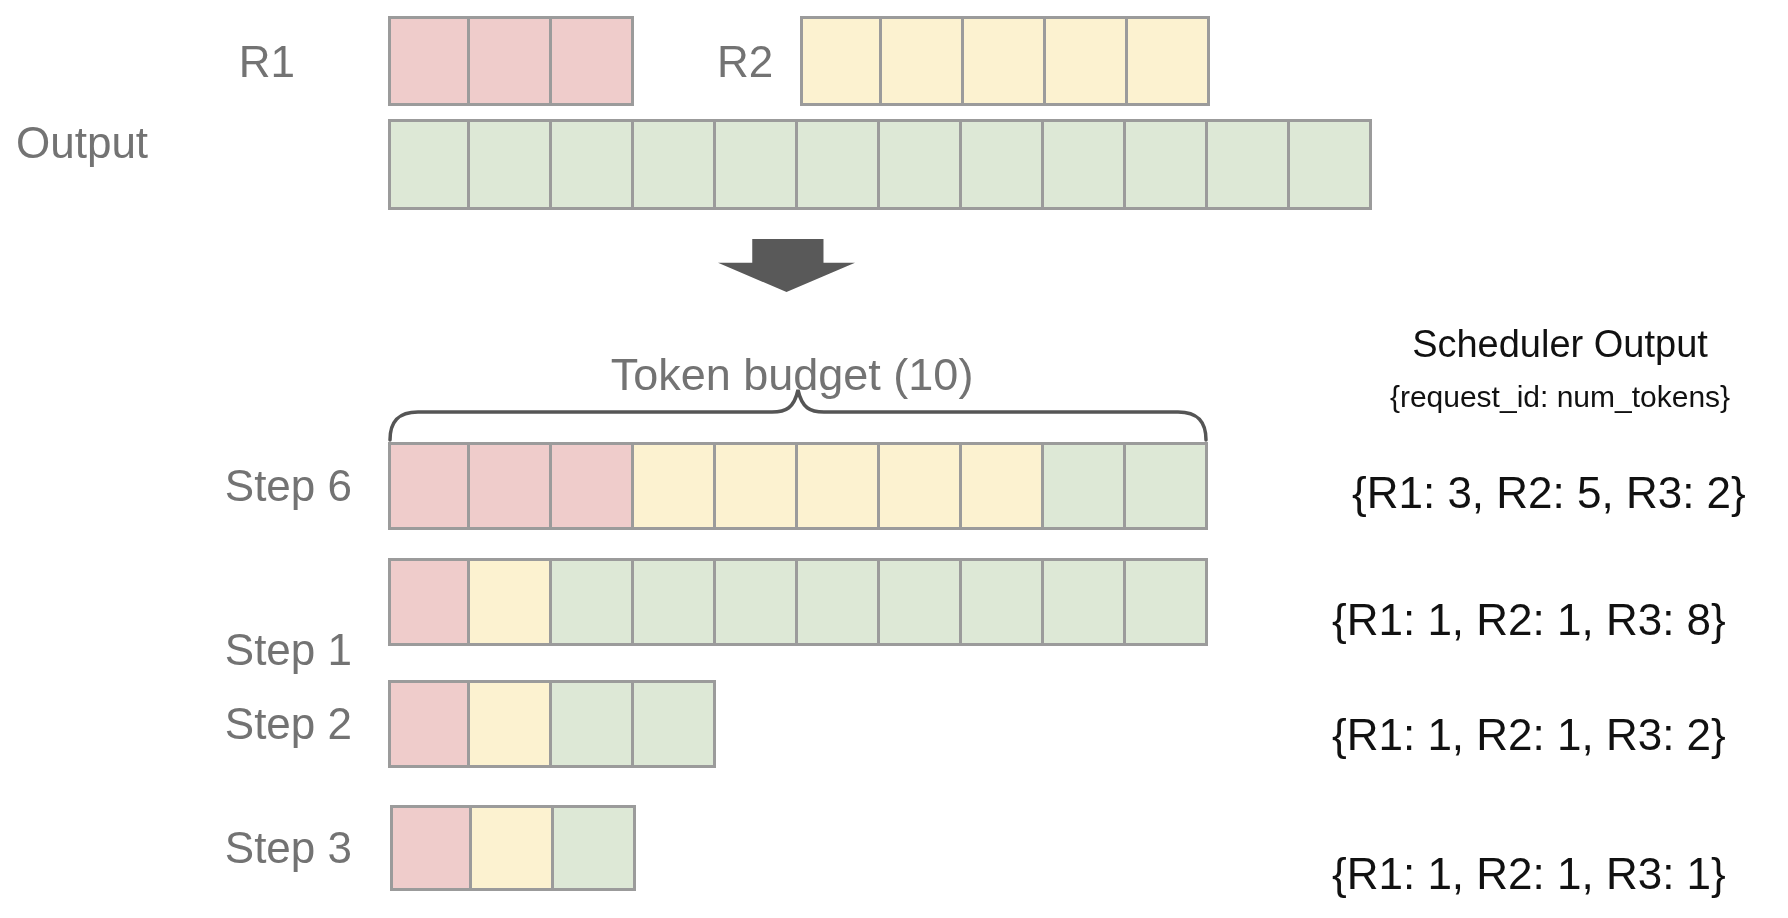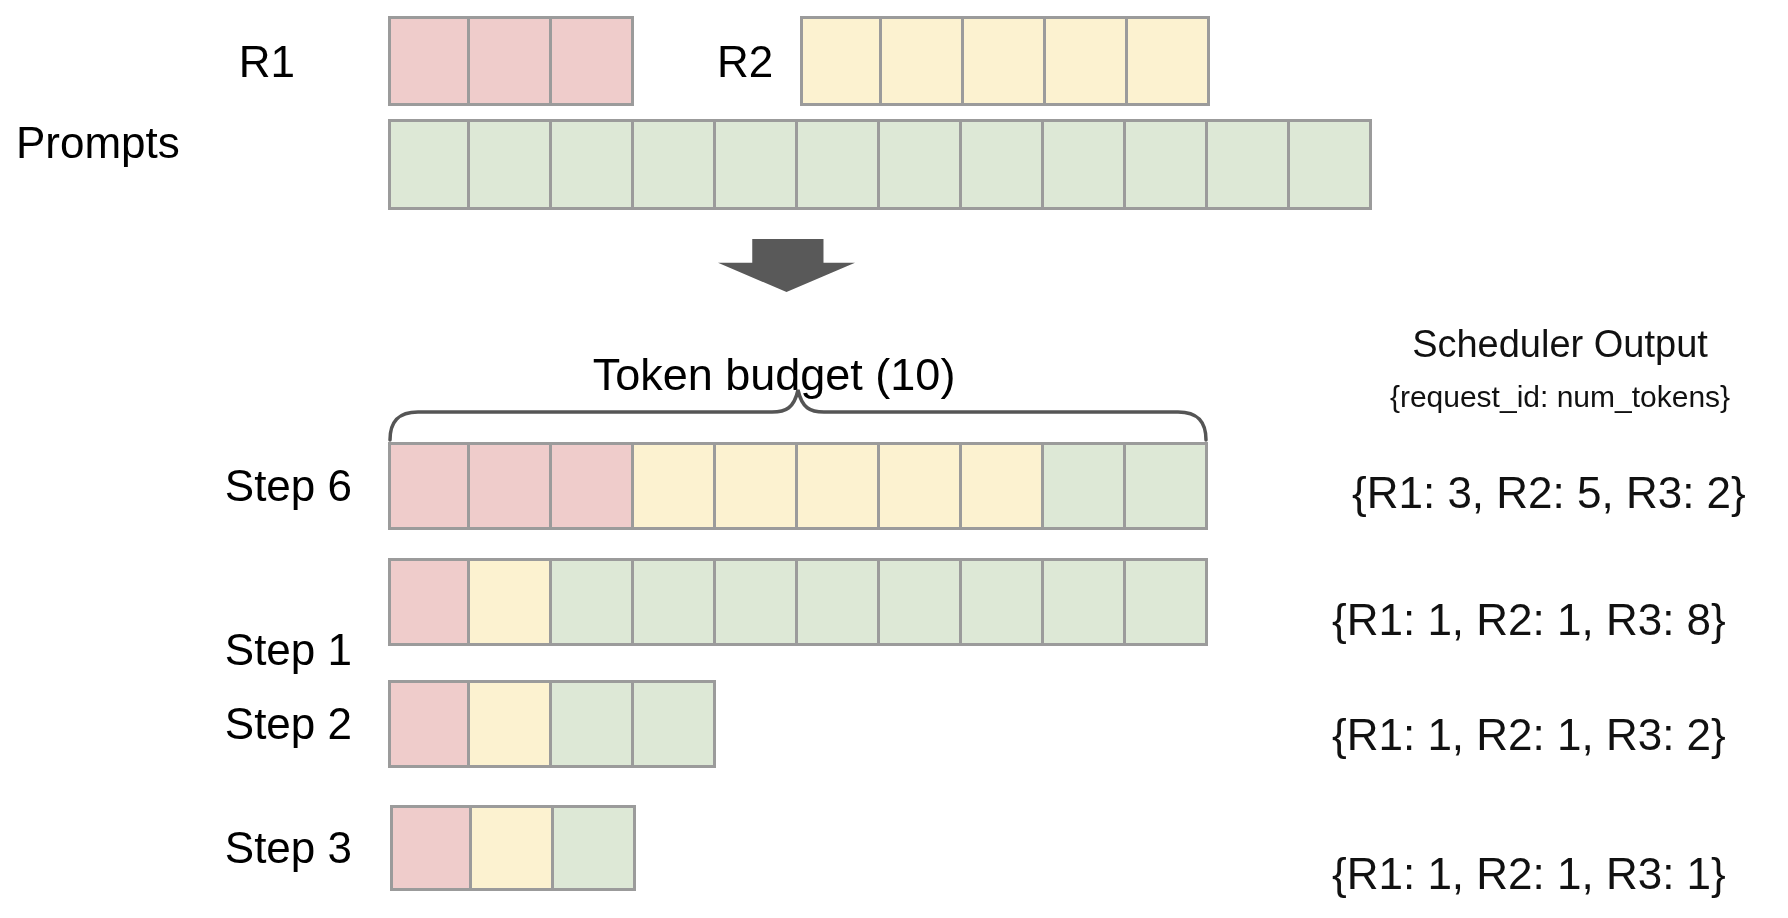--- a/index.html
+++ b/index.html
@@ -9,21 +9,21 @@
     background:#ffffff;
     font-family:"Liberation Sans","DejaVu Sans",sans-serif;
     color:#111;
     overflow:hidden;
   }
   .abs{position:absolute;}
   .lbl{
     font-size:44px;
     line-height:50px;
     white-space:nowrap;
-    color:#000000;
+    color:#737373;
   }
   .right{text-align:right;}
   .center{text-align:center;}
   .row{
     position:absolute;
     display:flex;
     align-items:stretch;
   }
   .cell{
     width:82px;
@@ -41,21 +41,21 @@
   .title{font-size:38px;line-height:52px;white-space:nowrap;}
   .subtitle{font-size:30px;line-height:34px;white-space:nowrap;}
   .outline{font-size:44px;line-height:52px;white-space:nowrap;}
   svg{display:block;}
 </style>
 </head>
 <body>
 
 <div id="canvas">
 
-  <div class="abs lbl" style="left:16px;top:118px;">Prompts</div>
+  <div class="abs lbl" style="left:16px;top:118px;">Output</div>
 
   <div class="abs lbl right" style="left:95px;top:37px;width:200px;">R1</div>
   <div class="row h90" style="left:388px;top:16px;">
       <div class="cell" style="background: rgb(239, 204, 203);"></div>
       <div class="cell" style="background: rgb(239, 204, 203);"></div>
       <div class="cell" style="background: rgb(239, 204, 203);"></div>
     </div>
 
   <div class="abs lbl center" style="left:685px;top:37px;width:120px;">R2</div>
   <div class="row h90" style="left:800px;top:16px;">
@@ -76,21 +76,21 @@
       <div class="cell" style="background: rgb(221, 232, 214);"></div>
       <div class="cell" style="background: rgb(221, 232, 214);"></div>
       <div class="cell" style="background: rgb(221, 232, 214);"></div>
       <div class="cell" style="background: rgb(221, 232, 214);"></div>
       <div class="cell" style="background: rgb(221, 232, 214);"></div>
       <div class="cell" style="background: rgb(221, 232, 214);"></div>
     </div>
 
   <div class="abs arrow" id="down-arrow" style="left: 718px; top: 239px; width: 137px; height: 53px; background: rgb(89, 89, 89);"></div>
 
-  <div class="abs lbl center" style="left:474px;top:350px;width:600px;font-size:45px;">Token budget (10)</div>
+  <div class="abs lbl center" style="left:492px;top:350px;width:600px;font-size:45px;">Token budget (10)</div>
 
   <div class="abs" id="brace-wrap" style="left: 388px; top: 384px; width: 820px; height: 58px; color: rgb(85, 85, 85);">
     <svg width="820" height="58" viewBox="0 0 820 58">
       <path d="M 2,56 C 2,38 10,28 30,28 L 384,28 C 398,28 406,24 410,6 C 414,24 422,28 436,28 L 790,28 C 810,28 818,38 818,56" fill="none" stroke="currentColor" stroke-width="3.5" stroke-linecap="round"></path>
     </svg>
   </div>
 
   <div class="abs title center" style="left:1340px;top:318px;width:440px;">Scheduler Output</div>
   <div class="abs subtitle center" style="left:1340px;top:380px;width:440px;">{request_id: num_tokens}</div>
 

